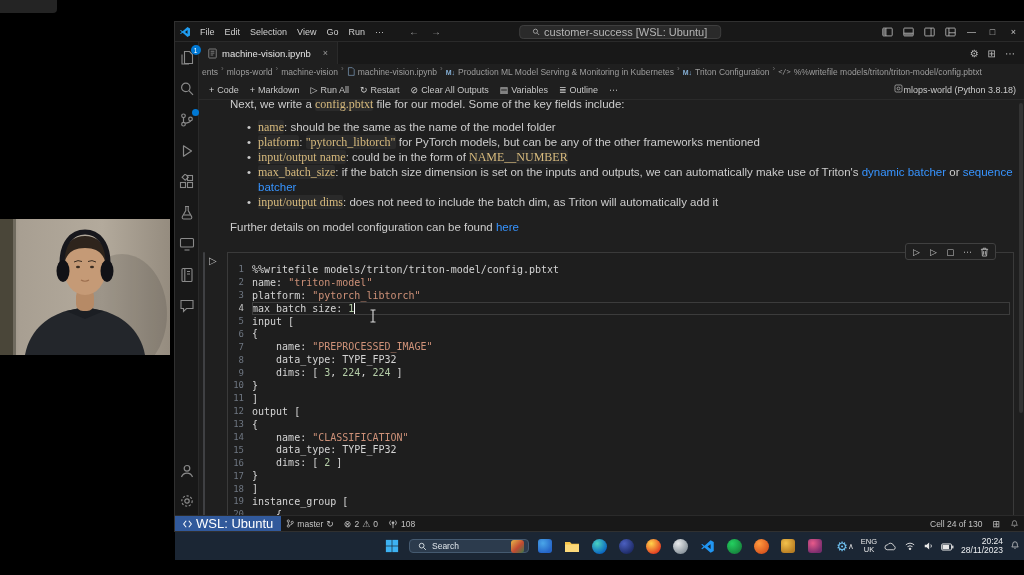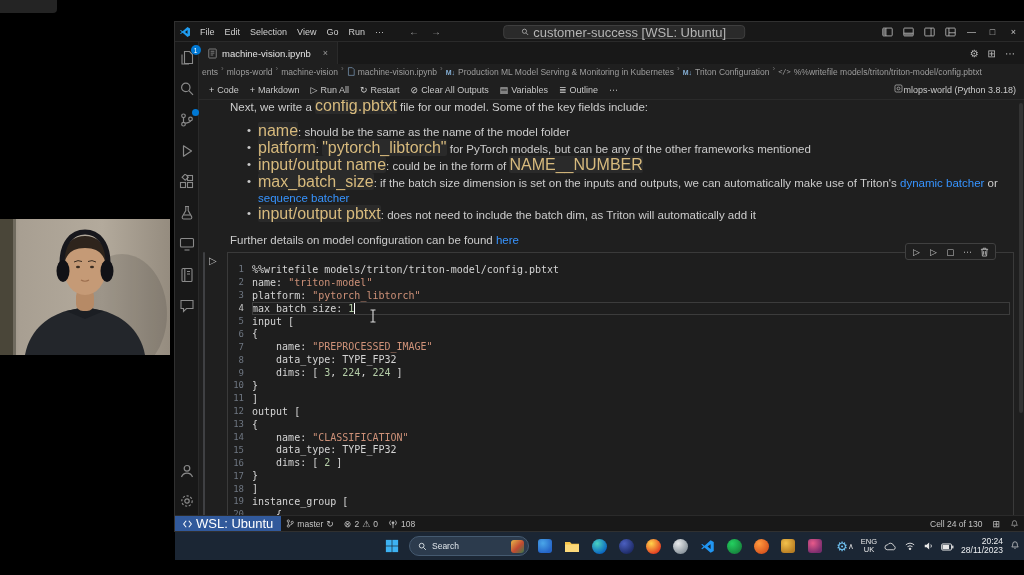--- a/index.html
+++ b/index.html
@@ -14,23 +14,23 @@
 
   
   .vscode { position:absolute; left:175px; top:22px; width:849px; height:509px; background:#1f1f1f;
             display:flex; flex-direction:column; color:#ccc; box-shadow:0 0 0 1px #303030; }
 
   .titlebar { height:20px; background:#181818; border-bottom:1px solid #2a2a2a; display:flex; align-items:center; position:relative; flex:0 0 auto; }
   .vsc-logo { width:20px; display:flex; justify-content:center; }
   .menus { display:flex; }
   .menu-item { padding:2px 5px; color:#cfcfcf; font-size:9px; border-radius:3px; cursor:default; }
   .nav-arrows { margin-left:20px; display:flex; gap:12px; color:#9a9a9a; font-size:10px; }
-  .tb-search { position:absolute; left:50%; transform:translateX(-40%); top:3px; width:242px; height:14px;
+  .tb-search { position:absolute; left:50%; transform:translateX(-40%); top:3px; width:202px; height:14px;
                background:#2a2a2a; border:1px solid #3e3e3e; border-radius:4px; display:flex; align-items:center;
-               justify-content:center; gap:4px; color:#b5b5b5; font-size:13px; }
+               justify-content:center; gap:4px; color:#b5b5b5; font-size:11px; }
   .tb-right { margin-left:auto; display:flex; align-items:center; }
   .tb-icon { width:21px; height:20px; display:flex; align-items:center; justify-content:center; color:#c5c5c5; font-size:9px; }
 
   .main { flex:1; display:flex; min-height:0; }
   .activitybar { width:24px; background:#181818; border-right:1px solid #2a2a2a; display:flex; flex-direction:column;
                  align-items:center; padding-top:7px; gap:13px; }
   .act-icon { width:18px; height:18px; position:relative; display:flex; align-items:center; justify-content:center; color:#8a8a8a; }
   .act-icon svg { width:16px; height:16px; }
   .badge { position:absolute; top:-4px; right:-5px; background:#0078d4; color:#fff; font-size:6.5px; min-width:10px; height:10px;
            border-radius:5px; display:flex; align-items:center; justify-content:center; padding:0 1px; }
@@ -55,21 +55,21 @@
                border-bottom:1px solid #2a2a2a; background:#1f1f1f; flex:0 0 auto; }
   .nbt-item { display:flex; align-items:center; gap:3px; }
   .nbt-glyph { font-size:9px; color:#d2d2d2; }
   .kernel { margin-left:auto; display:flex; gap:0; align-items:center; color:#cccccc; font-size:9px; }
 
   .content { flex:1; position:relative; overflow:hidden; background:#1f1f1f; }
   .md-intro { margin:-3px 0 0 31px; font-size:11.5px; color:#ccc; }
   .md-bullets { margin:8px 0 0 47px; list-style:none; }
   .md-bullets li { position:relative; padding-left:12px; font-size:11.5px; line-height:15px; color:#ccc; max-width:772px; }
   .md-bullets li::before { content:"•"; position:absolute; left:1px; color:#ccc; }
-  .seg-code { font-family:Liberation Sans, sans-serif; color:#d7ba7d; font-size:16px; background:rgba(120,120,120,.12); border-radius:2px;margin-top:29px; }
+  .seg-code { font-family:Liberation Serif, serif; color:#d7ba7d; font-size:12px; background:rgba(120,120,120,.12); border-radius:2px;margin-top:29px; }
   .seg-link { color:#3794ff; cursor:pointer; }
   .md-footer { margin:11px 0 0 31px; font-size:11.5px; color:#ccc; }
 
   .cell-toolbar { position:absolute; top:143px; right:28px; height:17px; background:#1f1f1f; border:1px solid #404040;
                   border-radius:3px; display:flex; align-items:center; padding:0 2px; z-index:3; }
   .ct-icon { width:17px; height:15px; display:flex; align-items:center; justify-content:center; color:#c5c5c5; font-size:9px; }
 
   .cell { position:absolute; left:6px; right:10px; top:152px; height:300px; display:flex; }
   .cell-focus-bar { position:absolute; left:-2px; top:0; bottom:0; width:2px; background:#3f4043; border-radius:2px; }
   .cell-gutter { width:22px; padding:3px 0 0 4px; color:#b9b9b9; font-size:10px; position:relative; }
@@ -89,21 +89,21 @@
                font-size:8.5px; color:#c3c3c3; flex:0 0 auto; }
   .sb-remote { background:#31599b; color:#fff; height:100%; display:flex; align-items:center; gap:4px; padding:0 8px; font-size:13px; }
   .sb-item { display:flex; align-items:center; gap:3px; padding:0 5px; }
   .sb-right { margin-left:auto; display:flex; align-items:center; }
   .sb-glyph { font-size:9px; }
 
   
   .taskbar { position:absolute; left:175px; top:532px; width:849px; height:28px; background:#1b2634; }
   .tb-center { position:absolute; left:205px; top:0; height:28px; display:flex; align-items:center; gap:5px; }
   .win-btn { width:24px; height:24px; border-radius:4px; display:flex; align-items:center; justify-content:center; }
-  .search-pill { width:120px; height:20px; border-radius:10px; background:#2c3b4d; border:1px solid #455a70;
+  .search-pill { width:120px; height:14px; border-radius:4px; background:#2c3b4d; border:1px solid #455a70;
                  display:flex; align-items:center; padding:0 4px 0 8px; gap:5px; color:#dfe5ea; font-size:8.5px; }
   .pill-img { margin-left:auto; width:13px; height:13px; border-radius:3px;
               background:linear-gradient(135deg,#e8b84a 0%,#c24a32 55%,#3a7a4a 100%); }
   .tb-app { width:22px; height:22px; display:flex; align-items:center; justify-content:center; border-radius:4px; }
   .app-circle { width:15px; height:15px; border-radius:50%; }
   .app-square { width:14px; height:14px; border-radius:3px; }
   .tray { position:absolute; right:4px; top:0; height:28px; display:flex; align-items:center; gap:7px; color:#e8e8e8; }
   .tray-lang { font-size:7.5px; line-height:8px; text-align:center; color:#e8e8e8; }
   .tray-clock { font-size:8.5px; line-height:9.5px; text-align:right; color:#eef0f2; }
   .tray-glyph { font-size:8px; color:#dcdcdc; }
@@ -409,21 +409,21 @@
             </span>
           </div>
 
         <div class="content">
           <div class="md-intro"><span>Next, we write a </span><span class="seg-code">config.pbtxt</span><span> file for our model. Some of the key fields include:</span></div>
           <ul class="md-bullets">
               <li><span class="seg-code">name</span><span>: should be the same as the name of the model folder</span></li>
               <li><span class="seg-code">platform</span><span>: </span><span class="seg-code">"pytorch_libtorch"</span><span> for PyTorch models, but can be any of the other frameworks mentioned</span></li>
               <li><span class="seg-code">input/output name</span><span>: could be in the form of </span><span class="seg-code">NAME__NUMBER</span></li>
               <li><span class="seg-code">max_batch_size</span><span>: if the batch size dimension is set on the inputs and outputs, we can automatically make use of Triton's </span><span class="seg-link">dynamic batcher</span><span> or </span><span class="seg-link">sequence batcher</span></li>
-              <li><span class="seg-code">input/output pbtxt</span><span>: does not need to include the batch dim, as Triton will automatically add it</span></li>
+              <li><span class="seg-code">input/output dims</span><span>: does not need to include the batch dim, as Triton will automatically add it</span></li>
             </ul>
           <p class="md-footer"><span>Further details on model configuration can be found </span><span class="seg-link">here</span></p>
 
           <div class="cell-toolbar">
               <span class="ct-icon">▷</span>
               <span class="ct-icon">▷</span>
               <span class="ct-icon">▢</span>
               <span class="ct-icon">⋯</span>
               <span class="ct-icon">
                 <svg width="9" height="10" viewBox="0 0 10 11">

